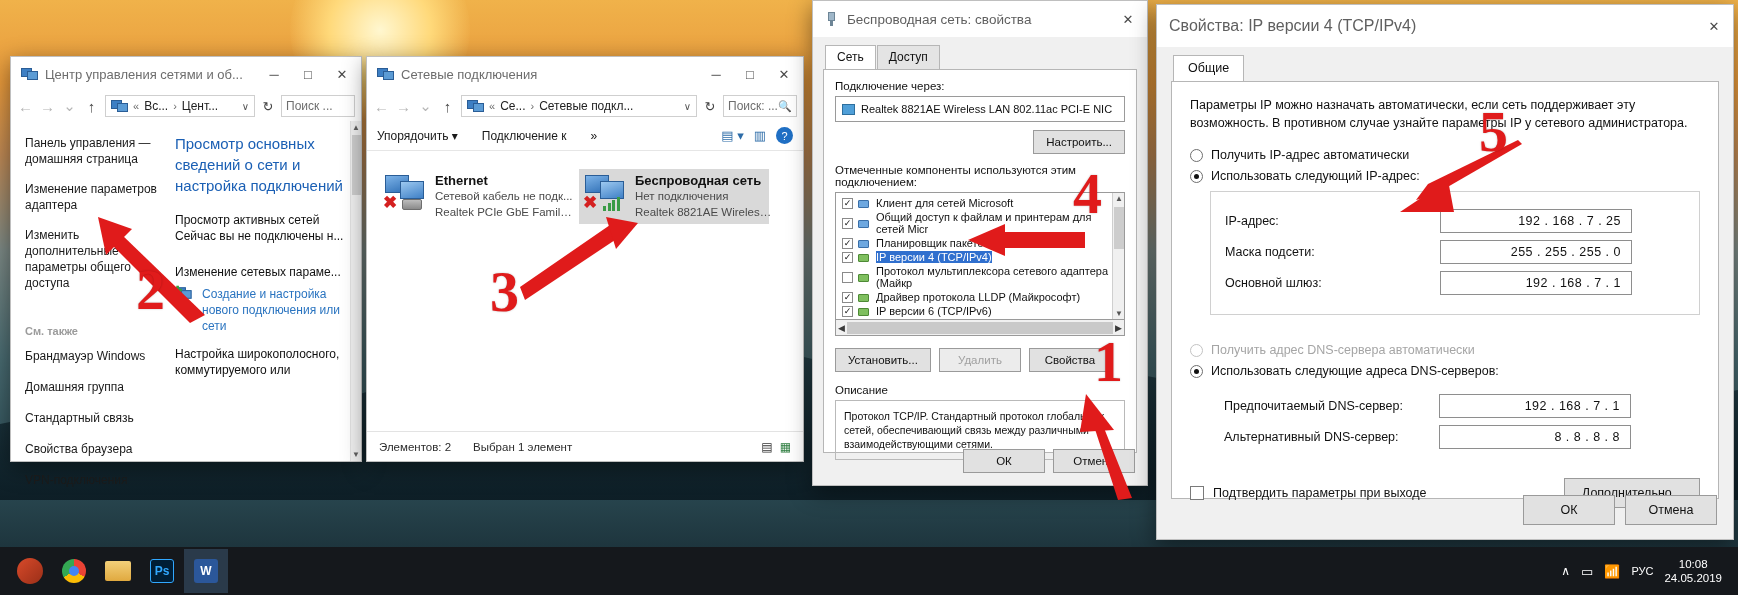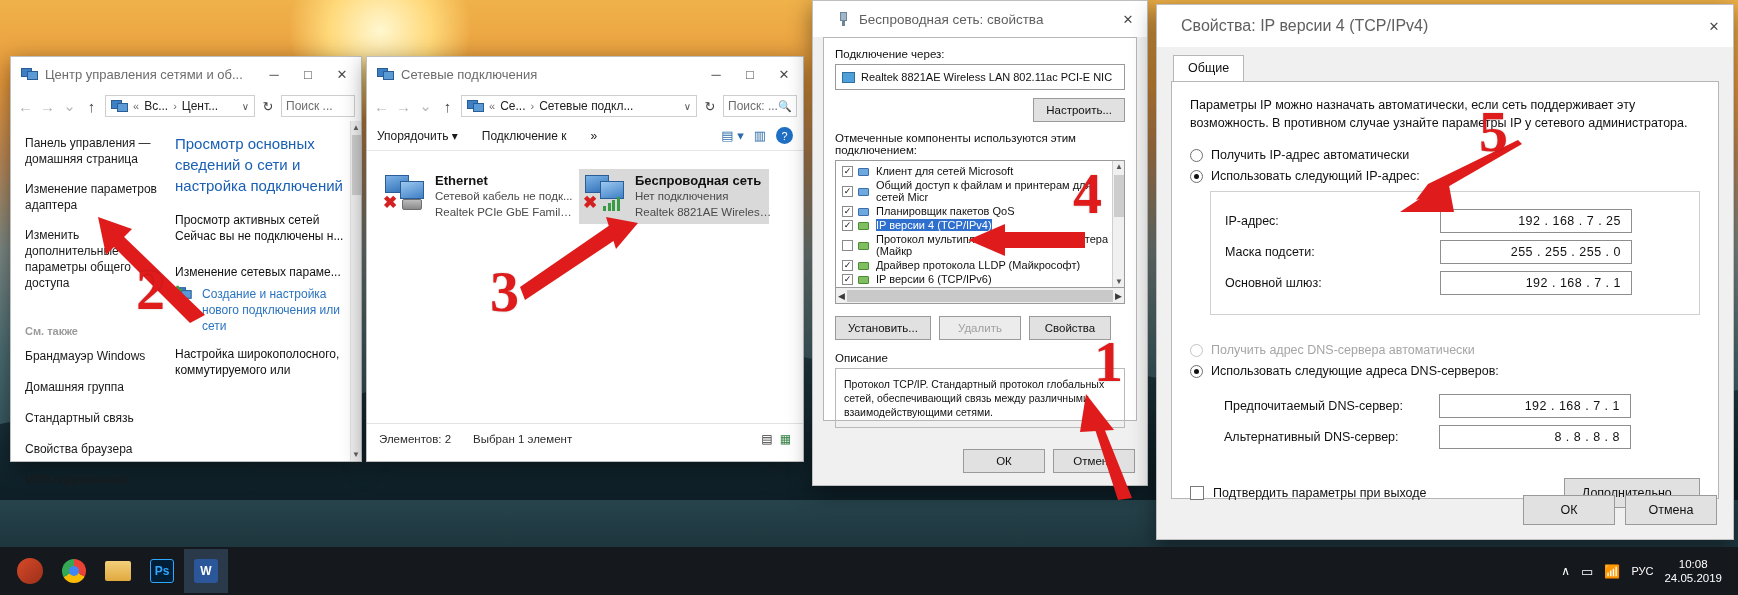--- a/index.html
+++ b/index.html
@@ -63,27 +63,27 @@
   .adapter.sel { background:#d9d9d9; }
   .adapter .txt .n { font-size:13px; color:#111; font-weight:600; }
   .adapter .txt .s { font-size:11.5px; color:#4a4a4a; line-height:16px; white-space:nowrap;
                      overflow:hidden; text-overflow:ellipsis; width:140px;}
   .bigneticon { position:relative; width:44px; height:38px; flex:none; }
   .bigneticon .m1{position:absolute;left:2px;top:2px;width:24px;height:18px;background:linear-gradient(160deg,#7db3e8,#2f6fb5);border:1px solid #2a5d96;}
   .bigneticon .m2{position:absolute;left:17px;top:8px;width:24px;height:18px;background:linear-gradient(160deg,#9cc8f0,#3f80c6);border:1px solid #2a5d96;}
   .xmark{position:absolute;left:0;bottom:0;font-size:17px;color:#d42020;font-weight:bold;line-height:1;}
   .bars{position:absolute;left:20px;bottom:0;display:flex;align-items:flex-end;gap:1.5px;}
   .bars i{display:block;width:3px;background:#3a9b47;}
-  .statusbar2 { position:absolute; left:0; right:0; bottom:8px; height:30px; display:flex;
+  .statusbar2 { position:absolute; left:0; right:0; bottom:0; height:30px; display:flex;
                 align-items:center; gap:22px; padding:0 12px; font-size:11.5px; color:#2b2b2b;
                 border-top:1px solid #e3e3e3; background:#fff; }
   .statusbar2 .vicons{margin-left:auto;display:flex;gap:7px;align-items:center;}
   
   #win3 { left:812px; top:0; width:336px; height:486px; background:#f0f0f0; }
-  .d-title { height:36px; display:flex; align-items:center; padding:0 2px 0 24px; background:#fff; }
+  .d-title { height:36px; display:flex; align-items:center; padding:0 2px 0 12px; background:#fff; }
   .d-title .t { flex:1; font-size:13.5px; color:#5f5f5f; }
   .tabs { display:flex; gap:1px; padding:8px 0 0 12px; }
   .tab { font-size:12px; padding:4px 11px 5px; border:1px solid #b6b6b6; border-bottom:none;
          background:#e4e4e4; color:#111; }
   .tab.active { background:#fff; position:relative; top:0; }
   .panel3 { margin:0 10px 4px; background:#fff; border:1px solid #b6b6b6; padding:10px 11px;
             height:calc(100% - 100px); position:relative; }
   .lbl { font-size:11.5px; color:#111; margin-bottom:4px; }
   .inputbox { border:1px solid #9a9a9a; background:#fff; height:26px; display:flex;
               align-items:center; gap:6px; padding:0 6px; font-size:11px; color:#111;
@@ -287,20 +287,24 @@
 </div>
 
 <div class="win" id="win3">
   <div class="d-title">
     <span style="width:14px;height:15px;margin-right:8px;position:relative">
       <span style="position:absolute;left:3px;top:0;width:7px;height:9px;background:#9fb7c9;border:1px solid #6d8596;"></span>
       <span style="position:absolute;left:5px;top:9px;width:3px;height:5px;background:#6d8596;"></span>
     </span>
     <span class="t">Беспроводная сеть: свойства</span>
     <span class="wbtn close">✕</span>
+  </div>
+  <div class="tabs">
+    <span class="tab active">Сеть</span>
+    <span class="tab">Доступ</span>
   </div>
   <div class="panel3">
     <div class="lbl">Подключение через:</div>
     <div class="inputbox">
       <span style="width:13px;height:11px;background:#4f9fd8;border:1px solid #2d6f9e;flex:none"></span>
       <span>Realtek 8821AE Wireless LAN 802.11ac PCI-E NIC</span>
     </div>
     <div style="display:flex;justify-content:flex-end;margin:8px 0 10px">
       <span class="btn">Настроить...</span>
     </div>

